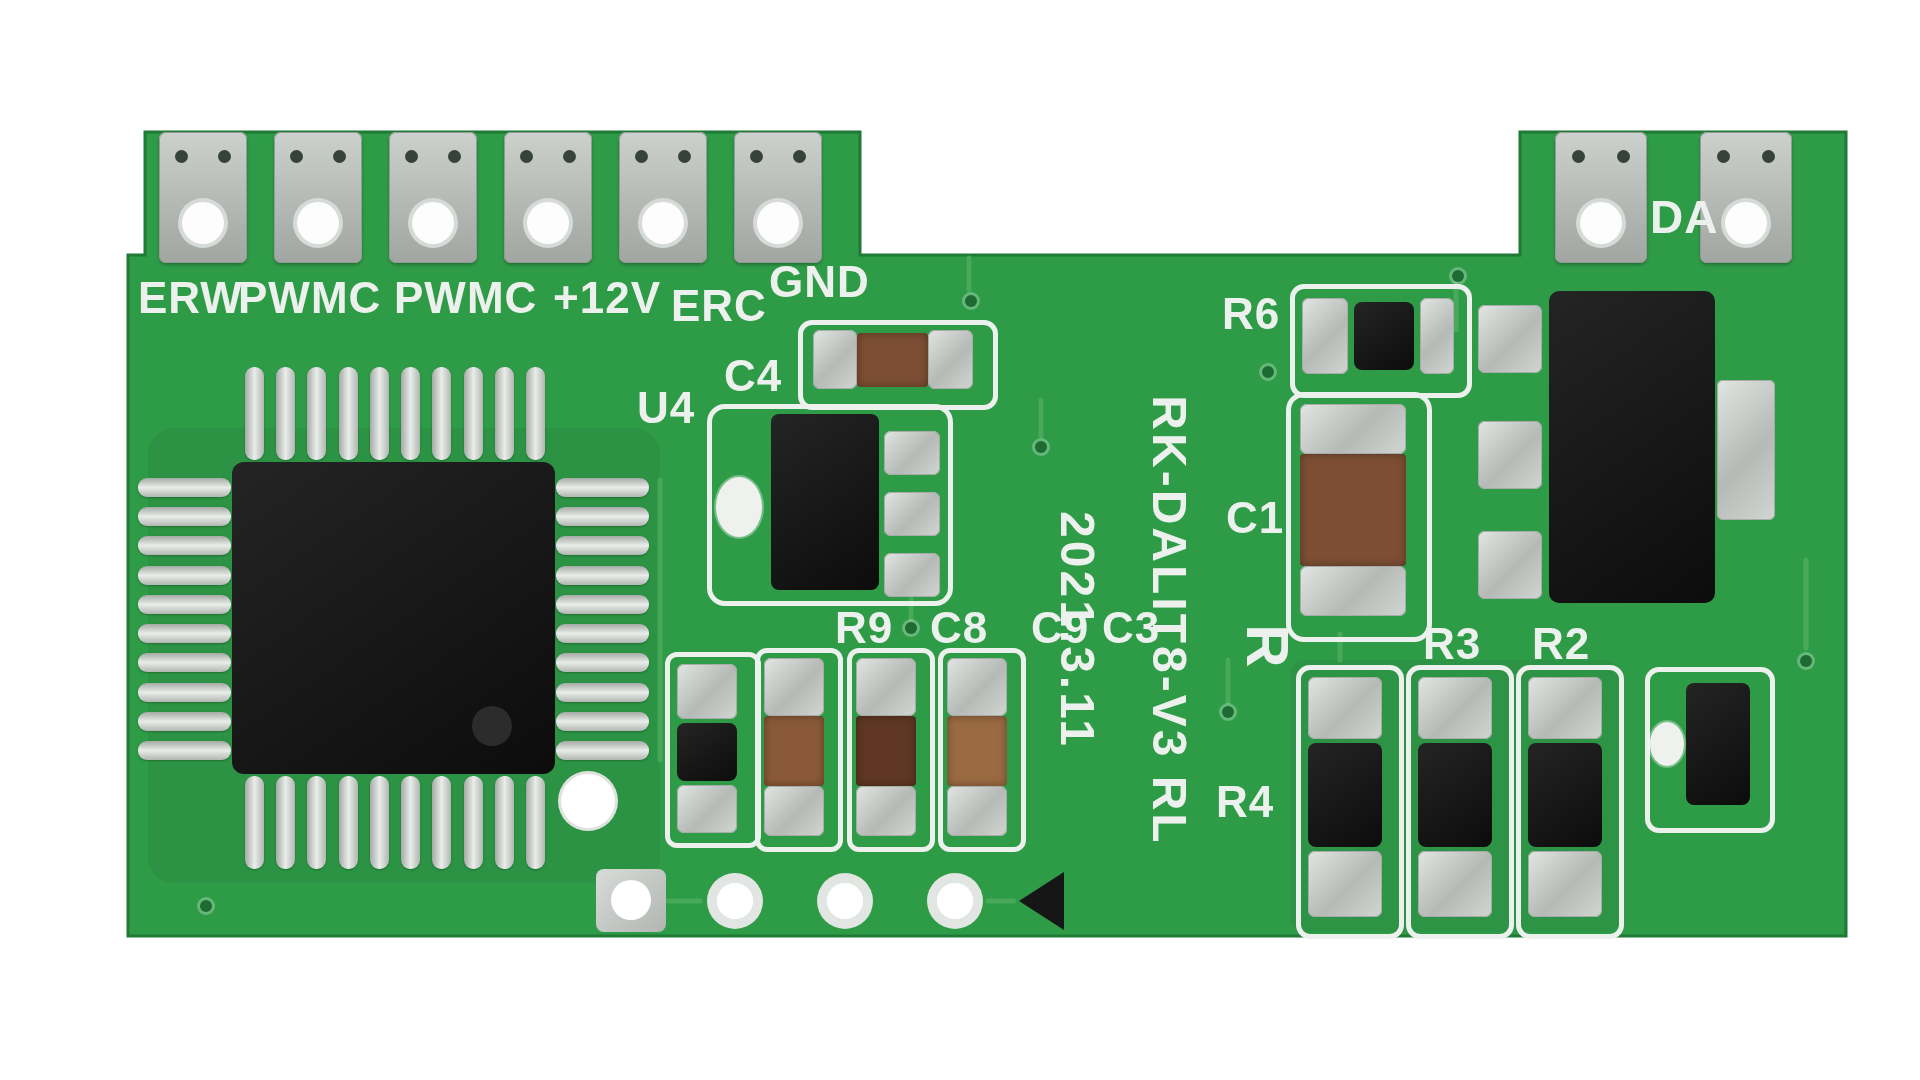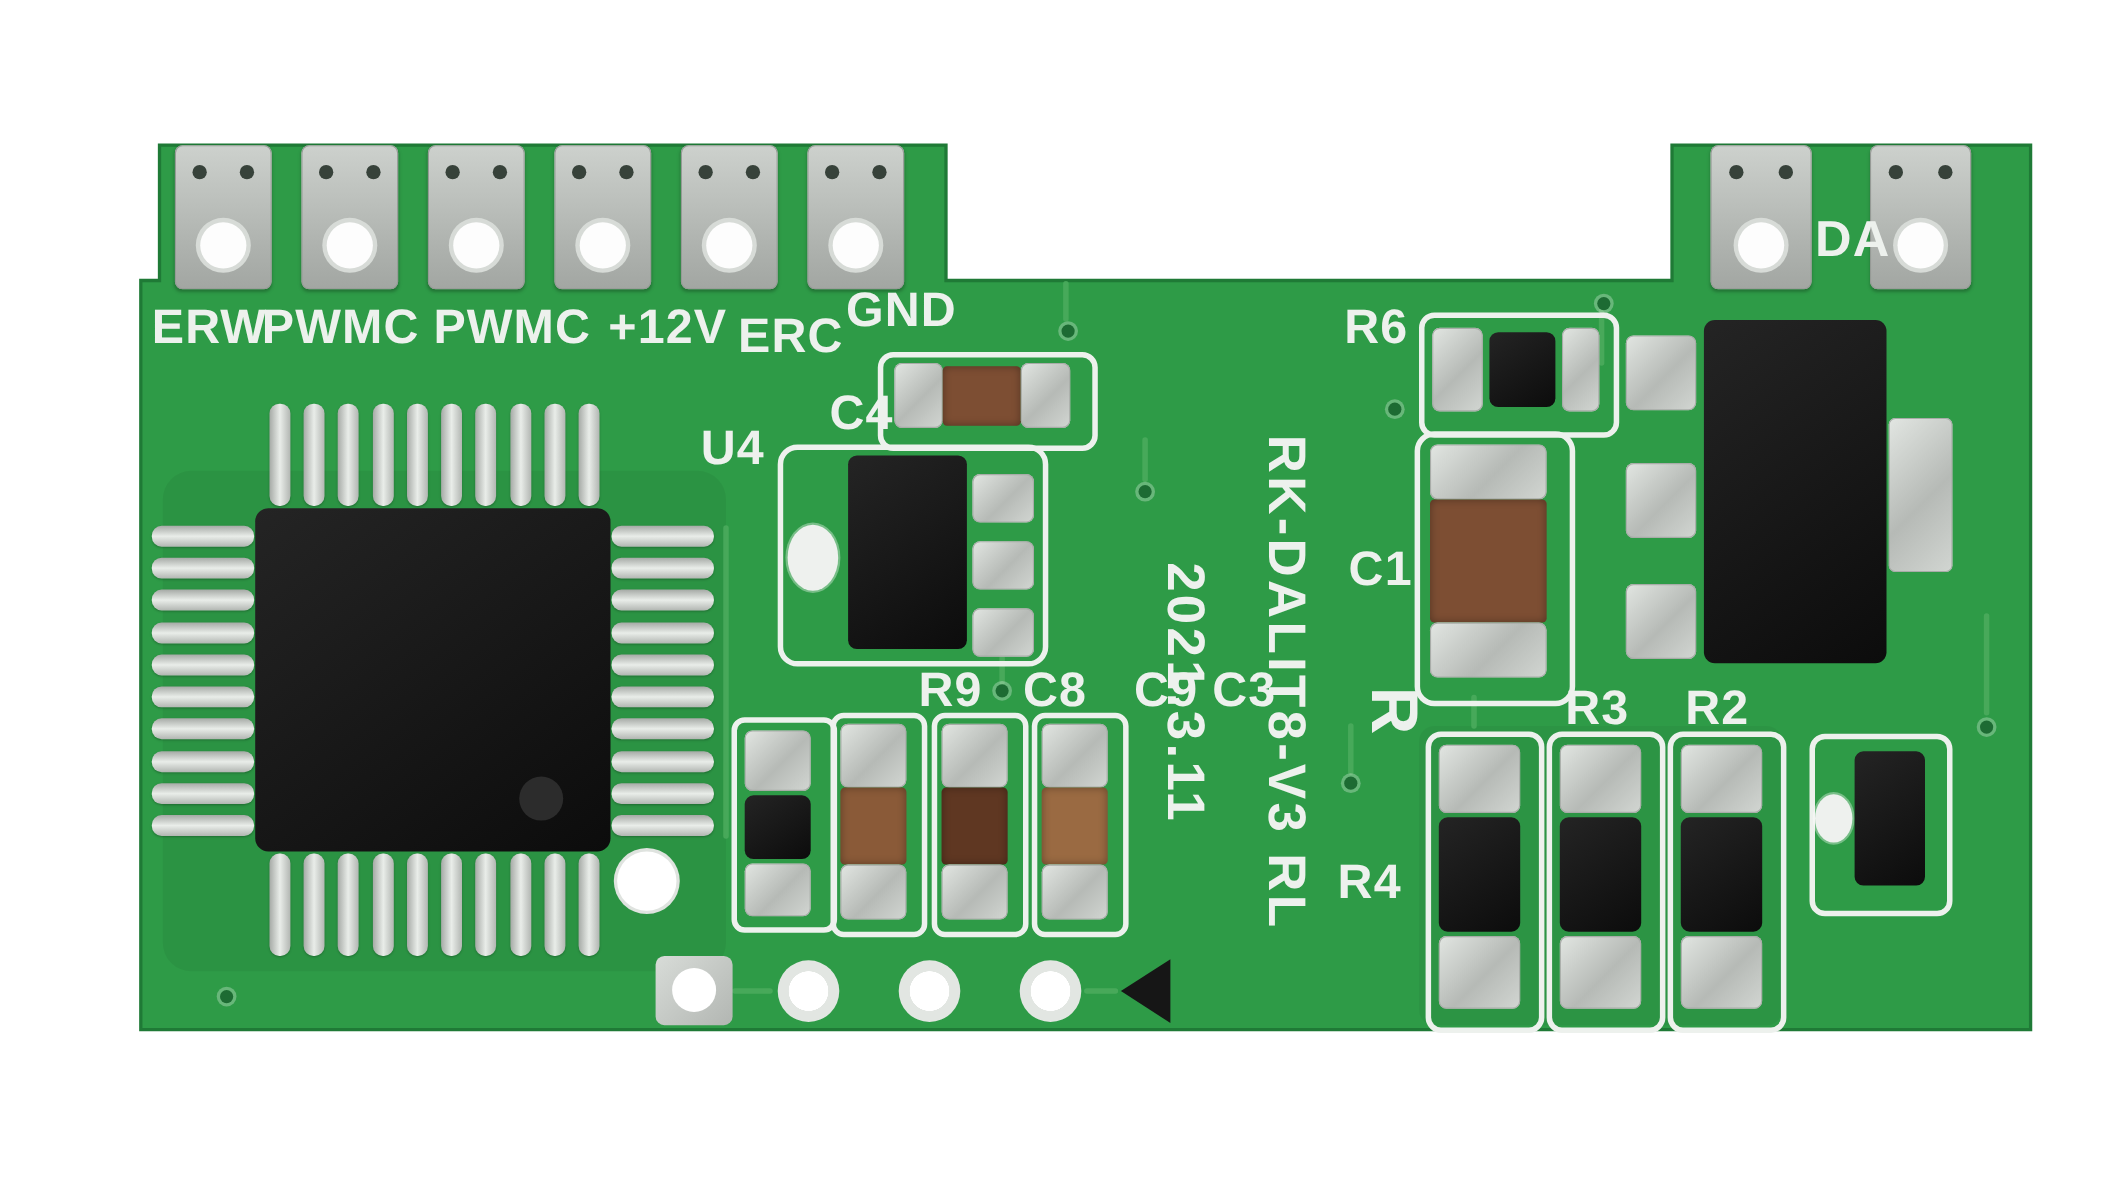--- a/index.html
+++ b/index.html
@@ -194,21 +194,21 @@
   <div class="tri" style="left:1019px;top:872px"></div>
 
   <div class="sk" style="left:637px;top:386px">U4</div>
   <div class="outline" style="left:707px;top:404px;width:236px;height:192px;border-radius:18px"></div>
   <div class="blob" style="left:716px;top:477px;width:46px;height:60px"></div>
   <div class="pad" style="left:884px;top:431px;width:56px;height:44px"></div>
   <div class="pad" style="left:884px;top:492px;width:56px;height:44px"></div>
   <div class="pad" style="left:884px;top:553px;width:56px;height:44px"></div>
   <div class="chip" style="left:771px;top:414px;width:108px;height:176px"></div>
 
-  <div class="sk" style="left:754px;top:354px">C4</div>
+  <div class="sk" style="left:724px;top:354px">C4</div>
   <div class="outline" style="left:798px;top:320px;width:190px;height:80px"></div>
   <div class="pad" style="left:813px;top:330px;width:44px;height:59px"></div>
   <div class="capbody" style="left:857px;top:333px;width:71px;height:54px;background:var(--cap_brown)"></div>
   <div class="pad" style="left:928px;top:330px;width:45px;height:59px"></div>
 
   <div class="sk" style="left:835px;top:606px">R9</div>
   <div class="sk" style="left:930px;top:606px">C8</div>
   <div class="sk" style="left:1031px;top:606px">C9</div>
   <div class="sk" style="left:1102px;top:606px">C3</div>
 
@@ -229,21 +229,21 @@
 
   <div class="outline" style="left:938px;top:648px;width:78px;height:194px;border-radius:12px"></div>
   <div class="pad" style="left:947px;top:658px;width:60px;height:58px"></div>
   <div class="capbody" style="left:947px;top:716px;width:60px;height:70px;background:var(--cap_brown_light)"></div>
   <div class="pad" style="left:947px;top:786px;width:60px;height:50px"></div>
 
   <div class="vtext" style="left:1108px;top:465px;width:330px;height:61px;line-height:61px">2021.3.11</div>
   <div class="vtext" style="left:1206px;top:330px;width:581px;height:73px;line-height:73px">RK-DALIT8-V3 RL</div>
   <div class="vtext" style="left:1296px;top:604px;width:84px;height:58px;line-height:58px;font-size:60px;letter-spacing:0">R</div>
 
-  <div class="sk" style="left:1222px;top:276px">R6</div>
+  <div class="sk" style="left:1222px;top:292px">R6</div>
   <div class="outline" style="left:1290px;top:284px;width:172px;height:104px"></div>
   <div class="pad" style="left:1302px;top:298px;width:46px;height:76px"></div>
   <div class="chip" style="left:1354px;top:302px;width:60px;height:68px"></div>
   <div class="pad" style="left:1420px;top:298px;width:34px;height:76px"></div>
 
   <div class="pad" style="left:1478px;top:305px;width:64px;height:68px"></div>
   <div class="pad" style="left:1478px;top:421px;width:64px;height:68px"></div>
   <div class="pad" style="left:1478px;top:531px;width:64px;height:68px"></div>
   <div class="chip" style="left:1549px;top:291px;width:166px;height:312px;border-radius:10px"></div>
   <div class="pad" style="left:1717px;top:380px;width:58px;height:140px;border-radius:6px"></div>

